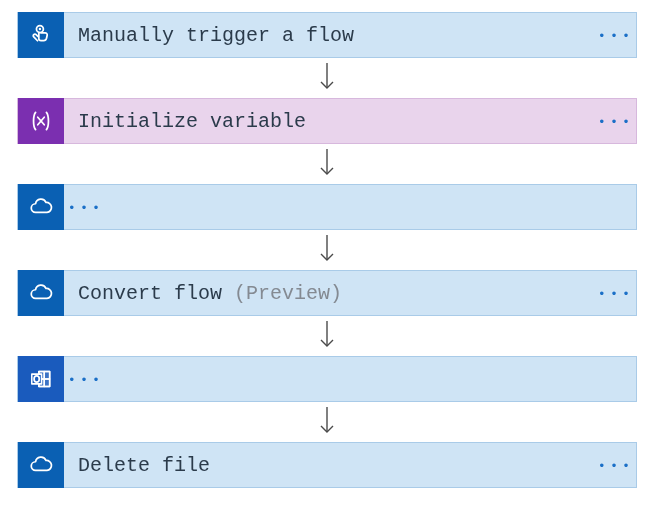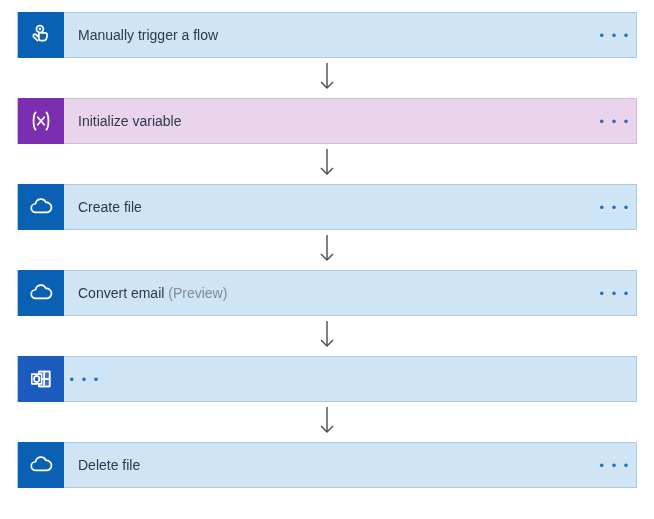--- a/index.html
+++ b/index.html
@@ -51,25 +51,26 @@
     justify-content: center;
     color: #fff;
   }
   .icon-tile.blue   { background: var(--icon-blue); }
   .icon-tile.purple { background: var(--icon-purple); }
   .icon-tile.outlook{ background: var(--icon-outlook); }
   .icon-tile svg { width: 26px; height: 26px; display: block; }
   .label {
     flex: 1 1 auto;
     padding: 0 14px;
-    font-size: 14px;
+    font-size: 20px;
     color: var(--text);
     white-space: nowrap;
     overflow: hidden;
     text-overflow: ellipsis;
+    font-family: Liberation Mono, monospace;
   }
   .label .suffix { color: var(--preview); margin-left: 0; }
   .menu {
     flex: 0 0 42px;
     height: 100%;
     display: flex;
     align-items: center;
     justify-content: center;
     color: var(--dots);
     font-size: 13px;
@@ -135,42 +136,38 @@
         <polyline points="3,21 9,27 15,21" fill="none" stroke="#4a4a4a" stroke-width="1.4"></polyline>
       </svg>
   </div>
 
   <div class="step">
     <span class="icon-tile blue">
       <svg viewBox="0 0 24 24" fill="none" stroke="#fff" stroke-width="1.6" stroke-linecap="round" stroke-linejoin="round">
         <path d="M7 17 a4 4 0 0 1 0-8 a5 5 0 0 1 9.6-1.2 A4 4 0 0 1 17.5 17 Z"></path>
       </svg>
     </span>
-    <span class="label">
-      <span>Create file</span>
-      <span class="suffix"></span>
-    </span>
     <span class="menu">• • •</span>
   </div>
 
   <div class="arrow-row">
     <svg viewBox="0 0 18 34">
         <line x1="9" y1="2" x2="9" y2="26" stroke="#4a4a4a" stroke-width="1.4"></line>
         <polyline points="3,21 9,27 15,21" fill="none" stroke="#4a4a4a" stroke-width="1.4"></polyline>
       </svg>
   </div>
 
   <div class="step">
     <span class="icon-tile blue">
       <svg viewBox="0 0 24 24" fill="none" stroke="#fff" stroke-width="1.6" stroke-linecap="round" stroke-linejoin="round">
         <path d="M7 17 a4 4 0 0 1 0-8 a5 5 0 0 1 9.6-1.2 A4 4 0 0 1 17.5 17 Z"></path>
       </svg>
     </span>
     <span class="label">
-      <span>Convert email</span>
+      <span>Convert flow</span>
       <span class="suffix">(Preview)</span>
     </span>
     <span class="menu">• • •</span>
   </div>
 
   <div class="arrow-row">
     <svg viewBox="0 0 18 34">
         <line x1="9" y1="2" x2="9" y2="26" stroke="#4a4a4a" stroke-width="1.4"></line>
         <polyline points="3,21 9,27 15,21" fill="none" stroke="#4a4a4a" stroke-width="1.4"></polyline>
       </svg>

